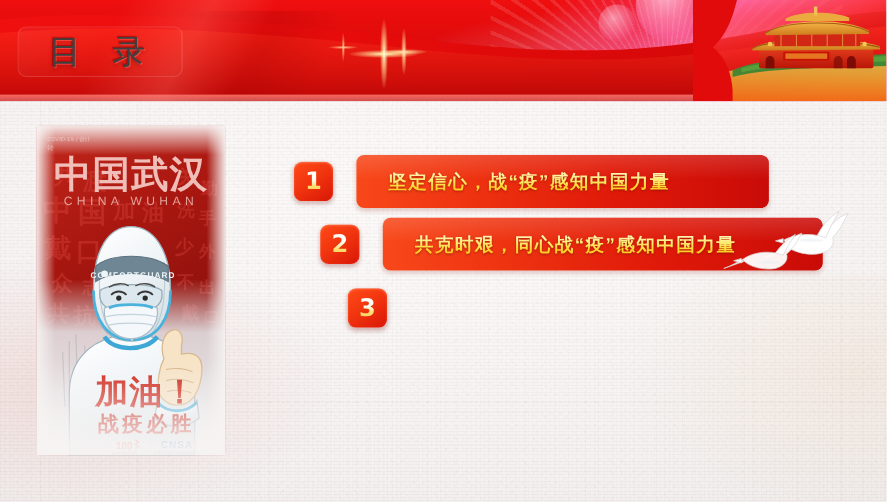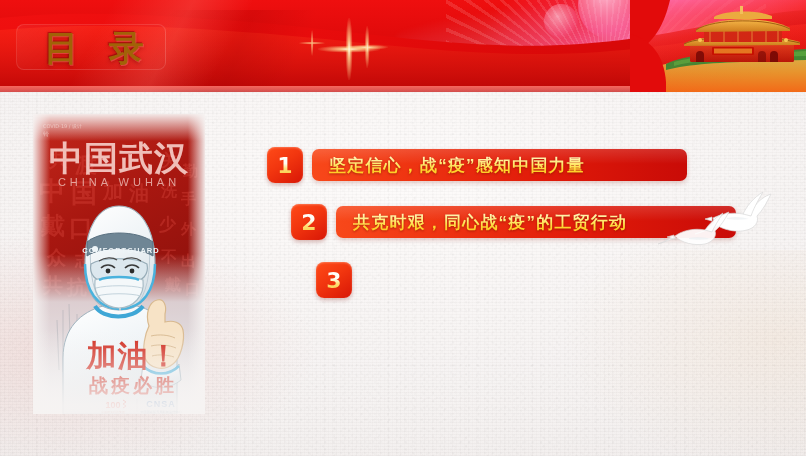--- a/index.html
+++ b/index.html
@@ -100,23 +100,23 @@
   
   .title-plate {
     position:absolute; left:16px; top:24px; width:150px; height:46px;
     border:1px solid rgba(255,255,255,.13);
     border-radius:8px;
     background:linear-gradient(135deg, rgba(255,255,255,.06), rgba(255,255,255,0) 60%);
   }
   .hdr-title {
     position:absolute; left:44px; top:24px; width:200px; height:48px;
     line-height:48px;
-    font-size:35px; font-weight:bold;
+    font-size:30px; font-weight:normal;
     letter-spacing:10px;
-    color:#a16207;
+    color:#404040;
     text-shadow:
       1px 1px 0 rgba(255,120,110,.45),
       -1px -1px 1px rgba(120,0,0,.55),
       0 2px 4px rgba(110,0,0,.45);
     white-space:nowrap;
   }
   
   .hdr-sweep {
     position:absolute; left:-30px; top:-10px; width:430px; height:130px;
     background:linear-gradient(118deg, rgba(255,255,255,0) 30%, rgba(255,120,110,.30) 46%, rgba(255,255,255,0) 58%);
@@ -169,24 +169,24 @@
     flex:0 0 auto;
   }
   .num-badge span {
     background:linear-gradient(180deg,#ffffff 0%,#fffdf3 42%,#ffe07a 62%,#f5c32e 100%);
     -webkit-background-clip:text; background-clip:text;
     -webkit-text-fill-color:transparent; color:transparent;
     text-shadow:none;
   }
 
   .bar {
-    height:32px; margin-left:9px;
+    height:48px; margin-left:21px;
     border-radius:7px;
     display:flex; align-items:center;
-    padding:0 17px;
+    padding:0 29px;
     position:relative;
     box-shadow:0 2px 5px rgba(130,20,5,.22);
   }
   #bar1 { width:375px; background:linear-gradient(90deg,#f8481a 0%,#f03712 22%,#e01a09 62%,#c90b07 100%); }
   #bar2 { width:400px; background:linear-gradient(90deg,#f8481a 0%,#f03712 22%,#e01a09 62%,#c90b07 100%); }
   #bar3 { width:400px; background:linear-gradient(90deg,#f8481a 0%,#f03712 22%,#e01a09 62%,#c90b07 100%); }
   .bar::after {
     content:""; position:absolute; left:0; right:0; top:0; height:46%;
     border-radius:7px 7px 0 0;
     background:linear-gradient(180deg, rgba(255,255,255,.14), rgba(255,255,255,0));
@@ -499,21 +499,21 @@
     <div class="bar" id="bar1">
       <div class="bar-text">坚定信心，战“疫”感知中国力量</div>
     </div>
   </div>
 
   <div class="toc-row" id="row2">
     <div class="num-badge">
       <span>2</span>
     </div>
     <div class="bar" id="bar2">
-      <div class="bar-text">共克时艰，同心战“疫”的工贸行动</div>
+      <div class="bar-text">共克时艰，同心战“疫”感知中国力量</div>
     </div>
   </div>
 
   <div class="toc-row" id="row3">
     <div class="num-badge">
       <span>3</span>
     </div>
   </div>
 
   <div id="doves">

